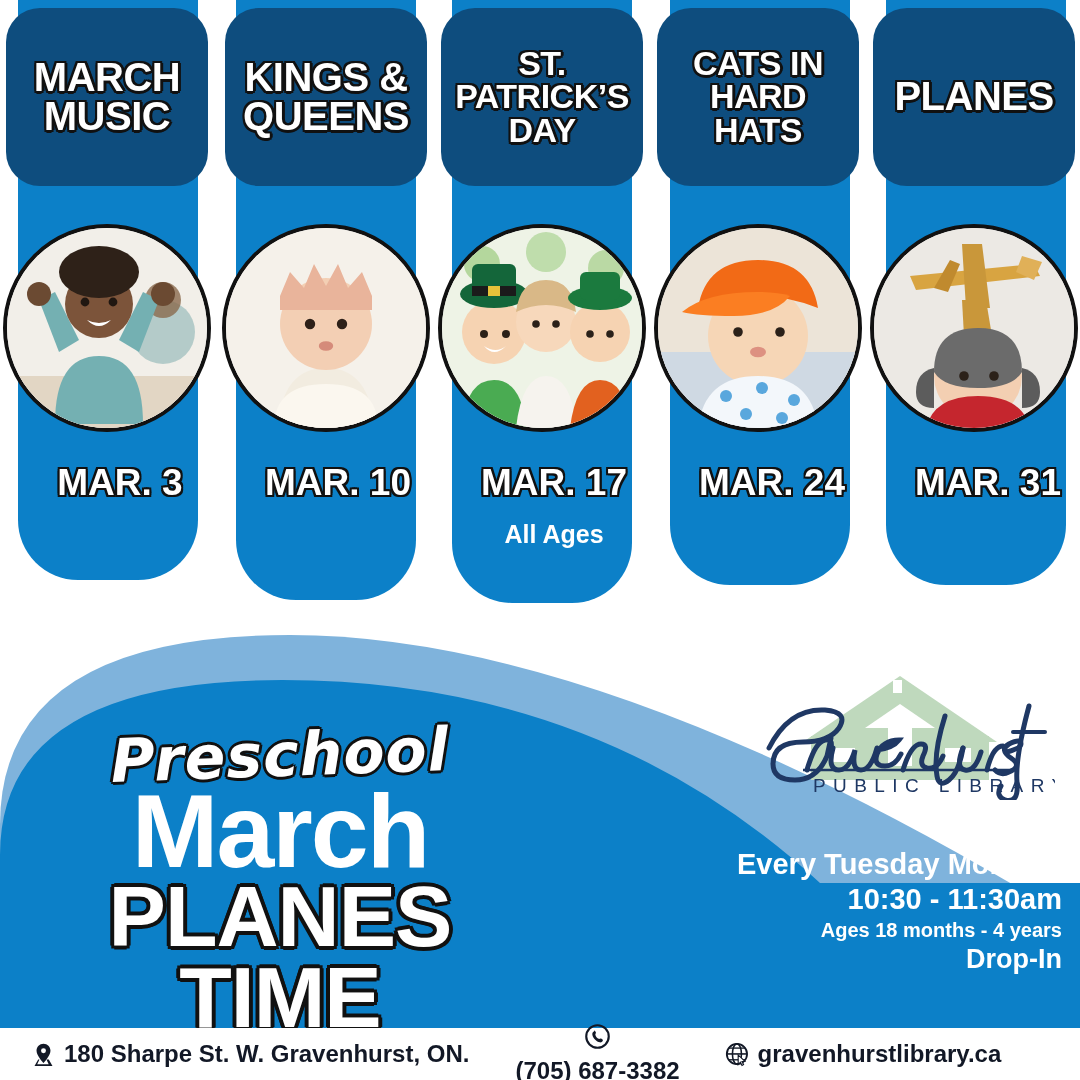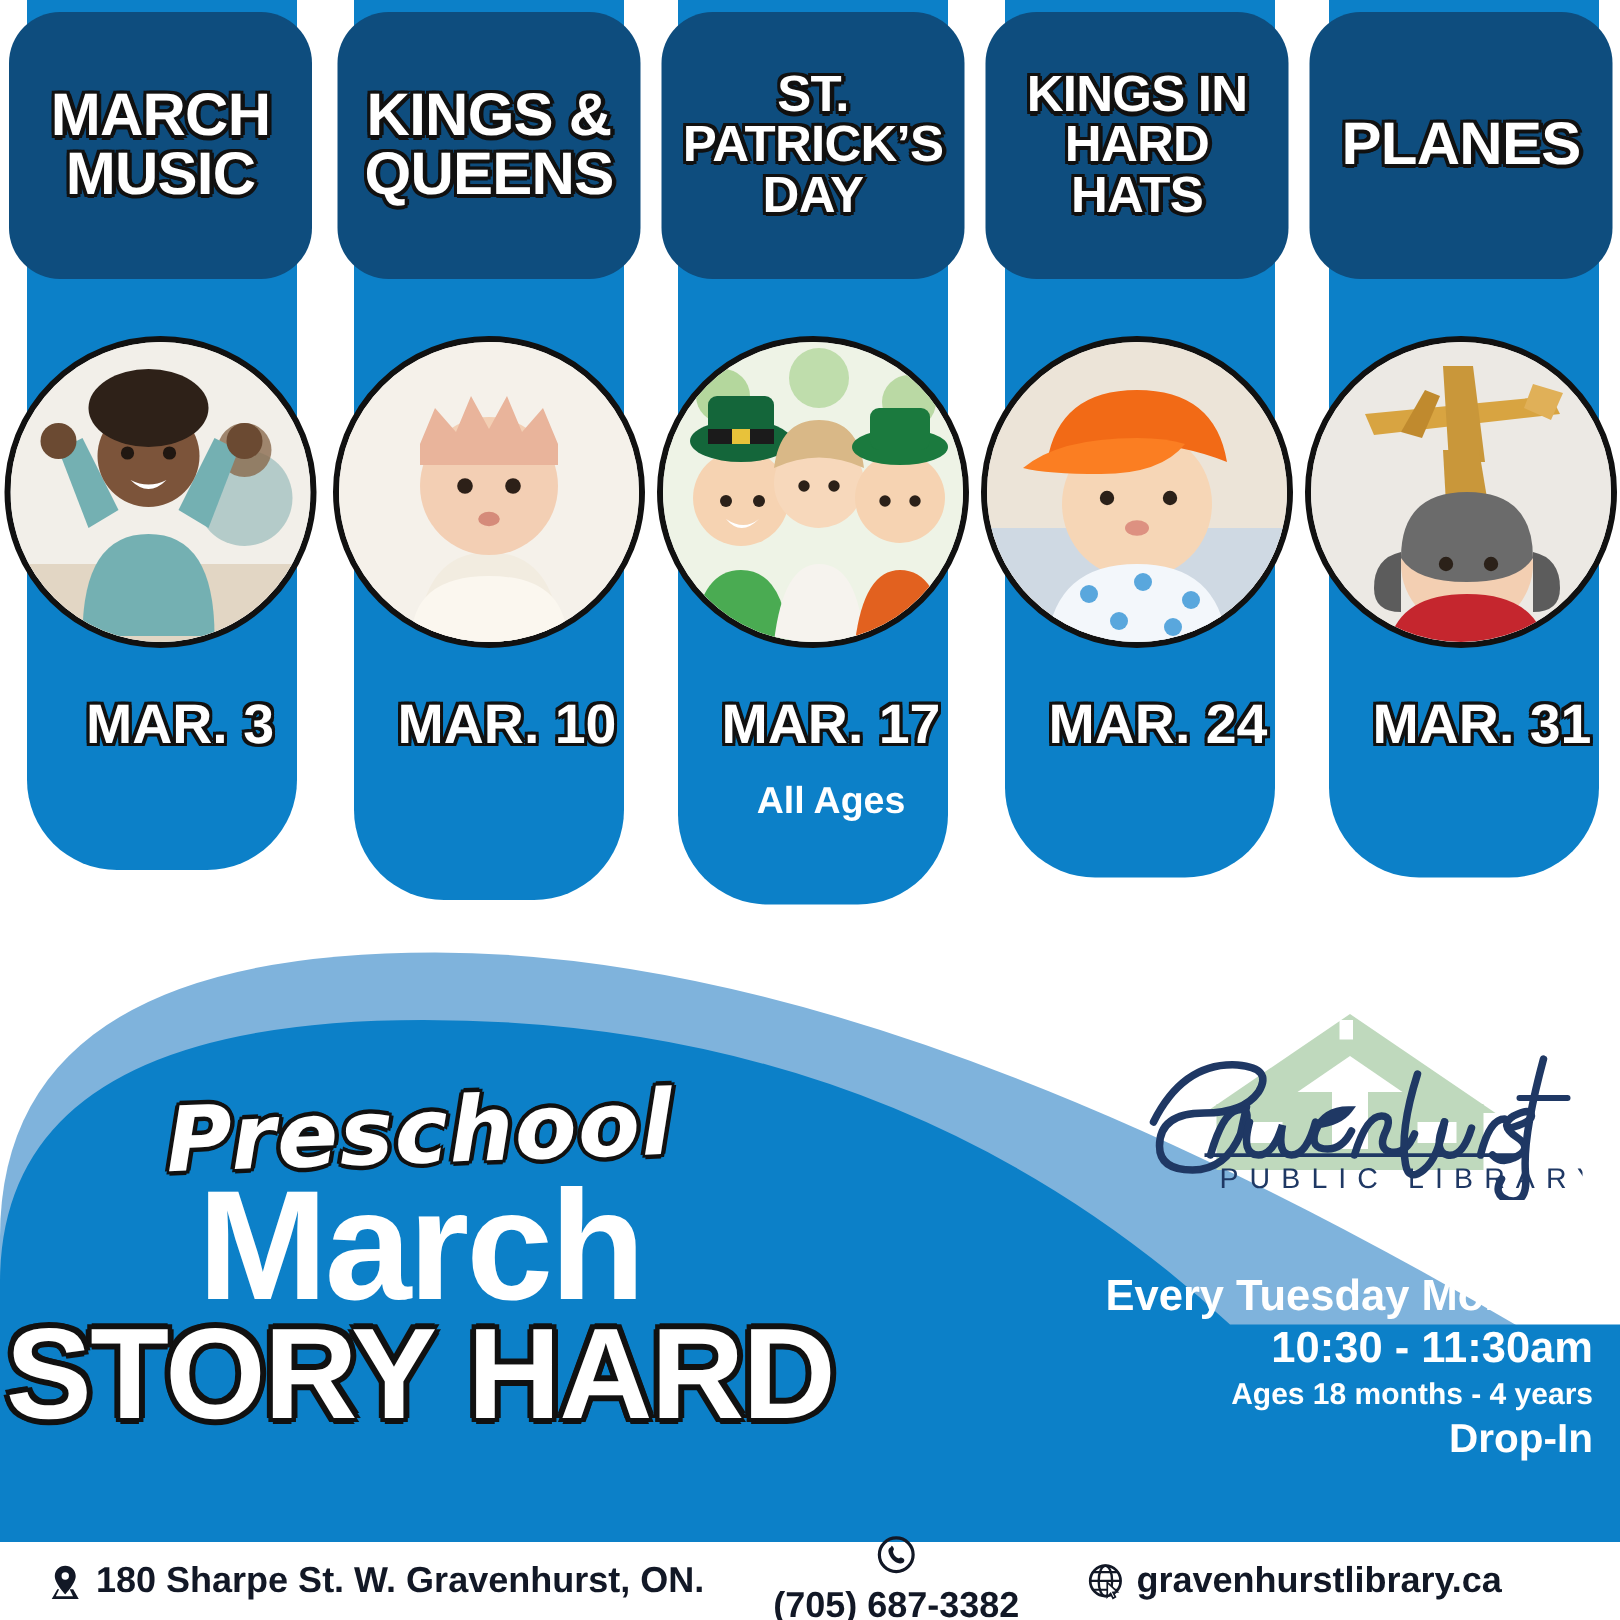--- a/index.html
+++ b/index.html
@@ -212,21 +212,21 @@
       <span>ST.</span><br><span>PATRICK’S</span><br><span>DAY</span>
     </div>
   </div>
   <div class="plaque p1">
     <div class="plaque-text">
       <span>KINGS &amp;</span><br><span>QUEENS</span>
     </div>
   </div>
   <div class="plaque p3">
     <div class="plaque-text small">
-      <span>KINGS IN</span><br><span>HARD</span><br><span>HATS</span>
+      <span>CATS IN</span><br><span>HARD</span><br><span>HATS</span>
     </div>
   </div>
   <div class="plaque p4">
     <div class="plaque-text one">PLANES</div>
   </div>
 
   <div class="photo h0">
     <svg viewBox="0 0 100 100" preserveAspectRatio="xMidYMid slice">
       <rect width="100" height="100" fill="#f2efe9"></rect>
       <rect y="74" width="100" height="26" fill="#e2d6c4"></rect>
@@ -352,21 +352,21 @@
   <svg class="bg" viewBox="0 0 1080 455" preserveAspectRatio="none">
 
     <path d="M0 455 L0 200 Q0 10 290 10 Q610 10 1080 300 L1080 455 Z" fill="#7FB3DC"></path>
 
     <path d="M0 455 L0 230 Q0 55 282 55 Q600 55 820 258 L1080 258 L1080 455 Z" fill="#0C80C8"></path>
   </svg>
 
   <div class="title-block">
     <div class="t-preschool">Preschool</div>
     <div class="t-march">March</div>
-    <div class="t-storytime">STORY HARD</div>
+    <div class="t-storytime">PLANES TIME</div>
   </div>
 
   <div id="logo">
     <svg viewBox="0 0 310 130">
       <g fill="#BFD9BD">
         <path d="M155 6 L252 72 L58 72 Z"></path>
         <rect x="66" y="66" width="178" height="44"></rect>
         <path d="M120 58 L155 34 L190 58 Z" fill="#ffffff"></path>
         <rect x="143" y="56" width="24" height="40" fill="#ffffff"></rect>
         <rect x="148" y="10" width="9" height="13" fill="#ffffff"></rect>

